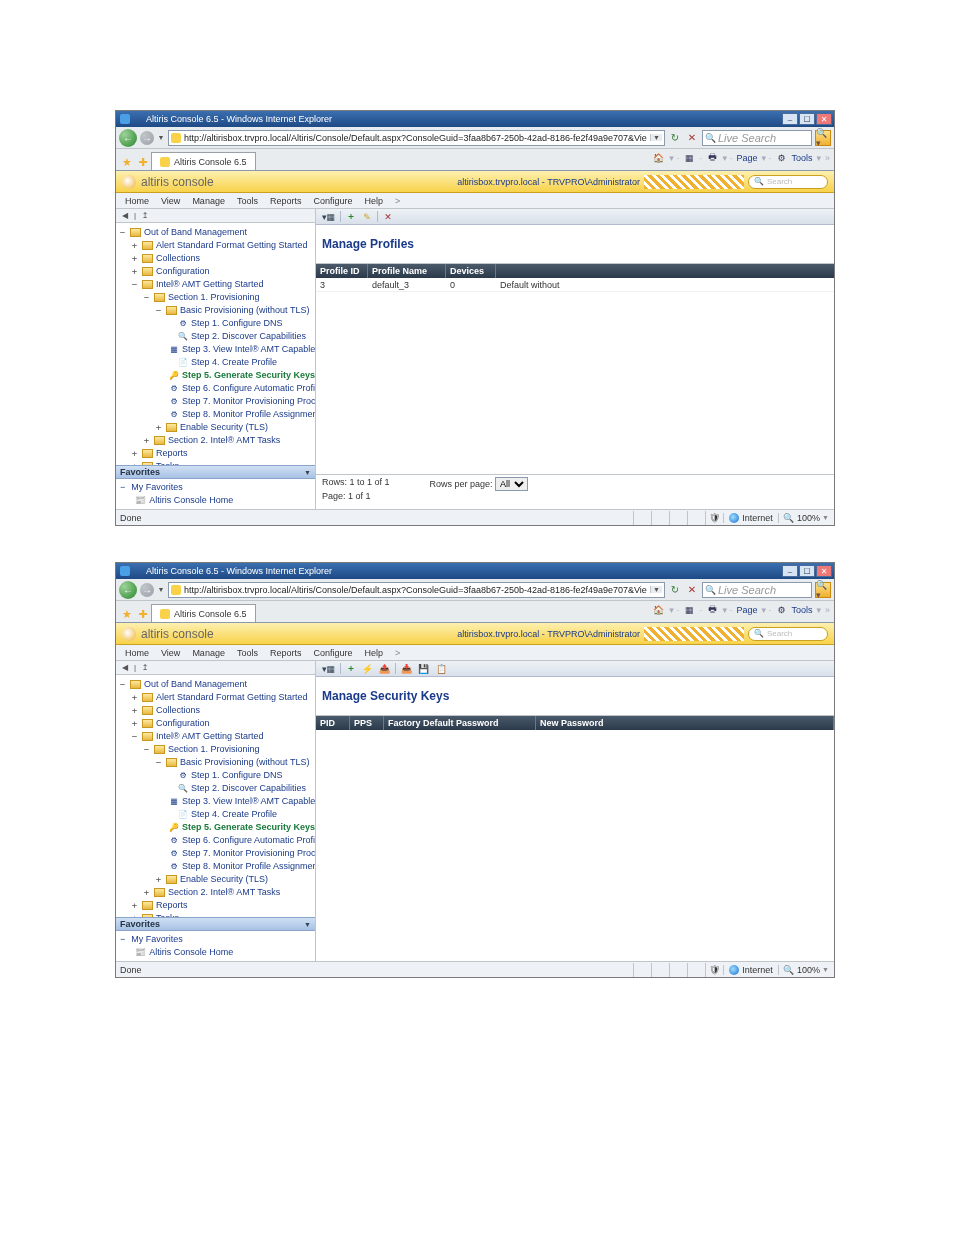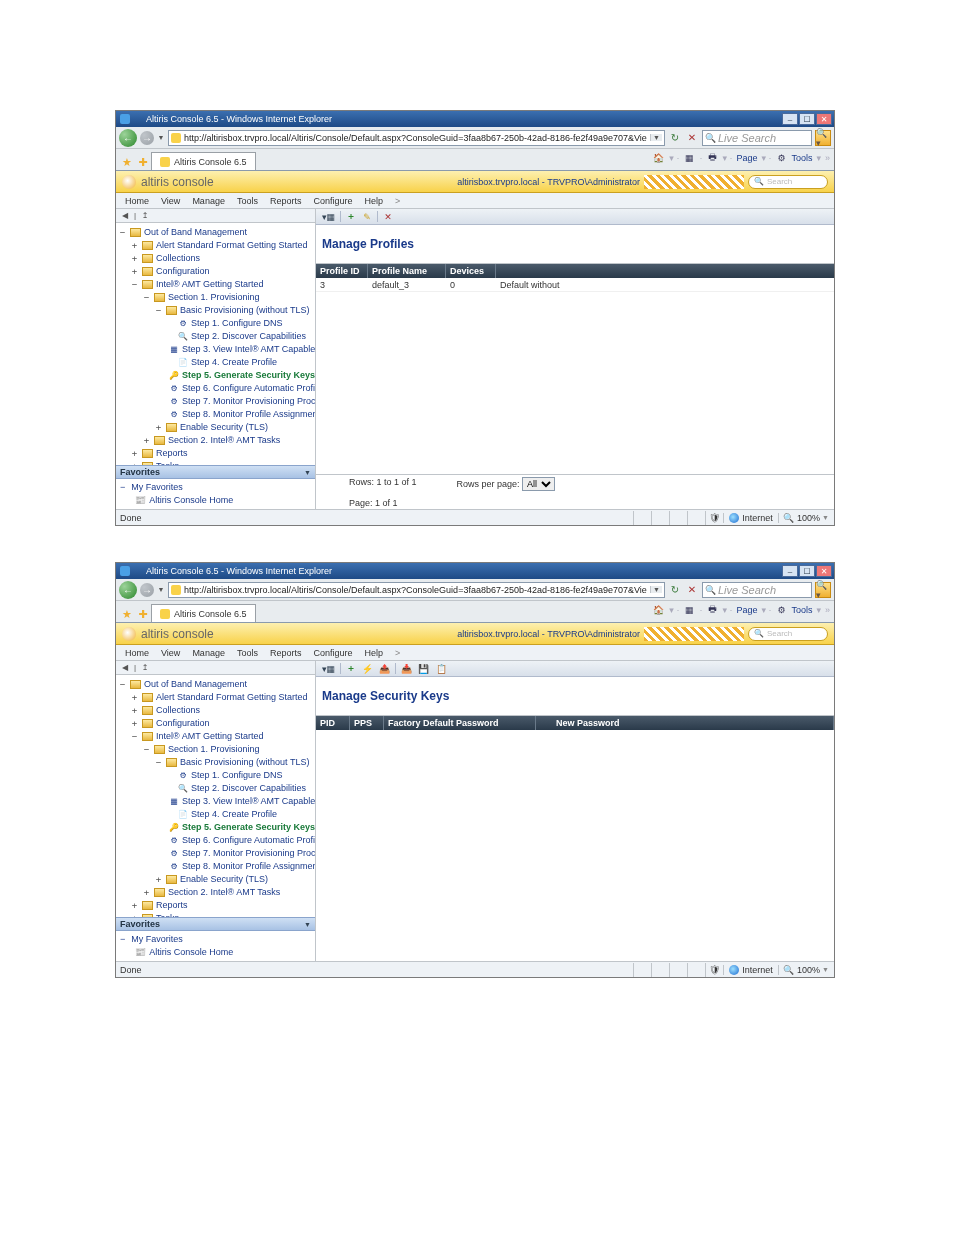--- a/index.html
+++ b/index.html
@@ -91,24 +91,24 @@
   .grid-header .col { padding: 0 4px; border-right: 1px solid #6a7a8a; height: 100%; display: flex; align-items: center; }
   .grid-row { display: flex; font-size: 9px; color: #333; height: 14px; align-items: center; border-bottom: 1px solid #f0f0f0; }
   .grid-row .col { padding: 0 4px; }
   .c-pid { width: 52px; }
   .c-pname { width: 78px; }
   .c-dev { width: 50px; }
   .c-desc { flex: 1; }
   .c-pid2 { width: 34px; }
   .c-pps { width: 34px; }
   .c-fdp { width: 152px; }
-  .c-npw { flex: 1; margin-left: 16px; }
+  .c-npw { flex: 1; }
   .grid-body { height: 196px; }
   .grid-footer { height: 24px; border-top: 1px solid #c0c5ca; padding: 2px 6px; font-size: 9px; color: #333; display: flex; align-items: flex-start; gap: 40px; }
-  .grid-footer .left { display: flex; flex-direction: column; gap: 11px; margin-left: 27px; }
+  .grid-footer .left { display: flex; flex-direction: column; gap: 4px; }
   .rpp select { font-size: 9px; height: 14px; border: 1px solid #8a9aac; }
   .grid-footer-filter { height: 24px; border-top: 1px solid #c0c5ca; padding: 4px 6px; font-size: 9px; color: #333; display: flex; align-items: center; gap: 30px; }
   .grid-footer-filter label { display: flex; align-items: center; gap: 3px; }
   .grid-footer-filter input[type=text] { width: 60px; height: 14px; border: 1px solid #8a9aac; font-size: 9px; }
 
   
   .status-bar { height: 16px; background: #eef2f6; border-top: 1px solid #c0c5ca; display: flex; align-items: center; font-size: 9px; color: #333; }
   .status-bar .status-text { flex: 1; padding: 0 4px; }
   .status-cells { display: flex; align-items: center; gap: 0; }
   .status-cell { border-left: 1px solid #c0c5ca; height: 14px; width: 18px; display: flex; align-items: center; justify-content: center; }

